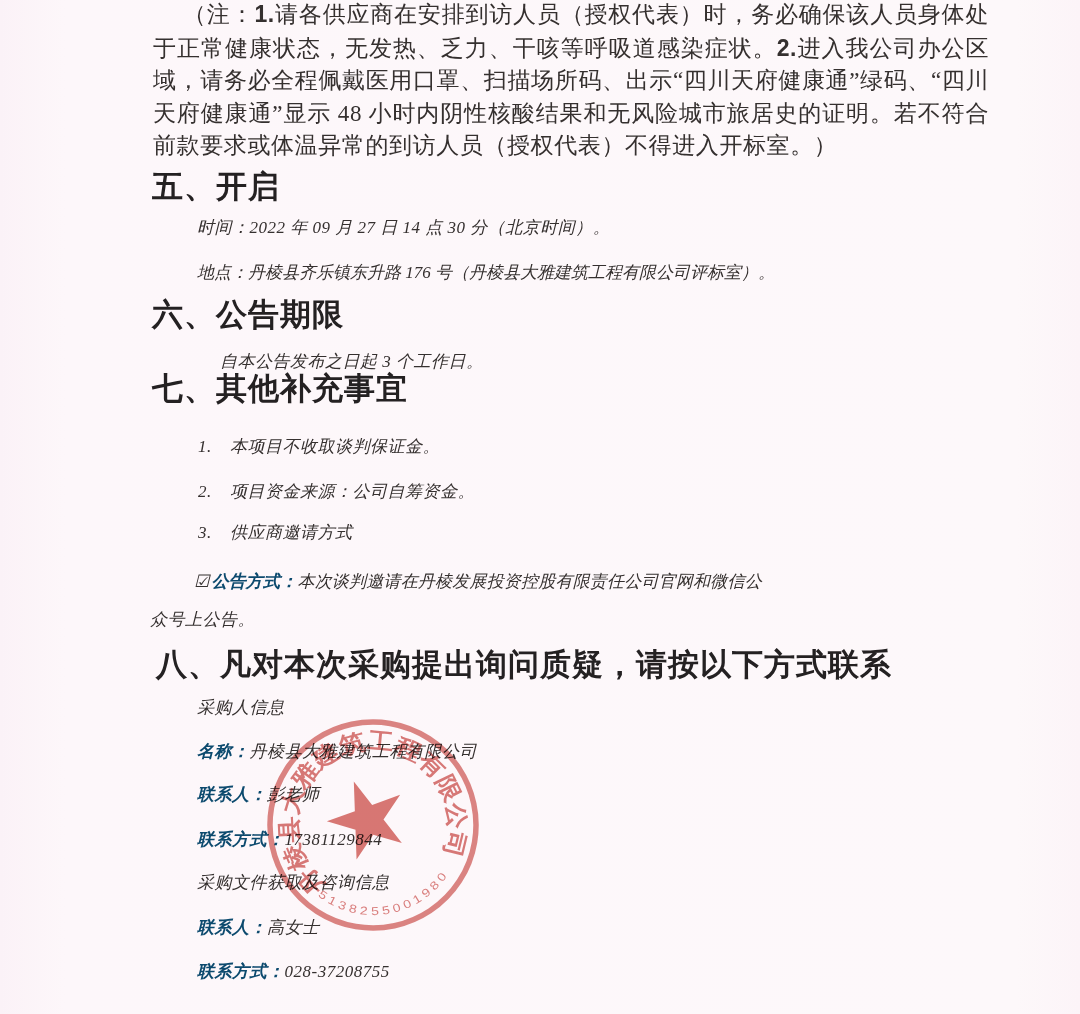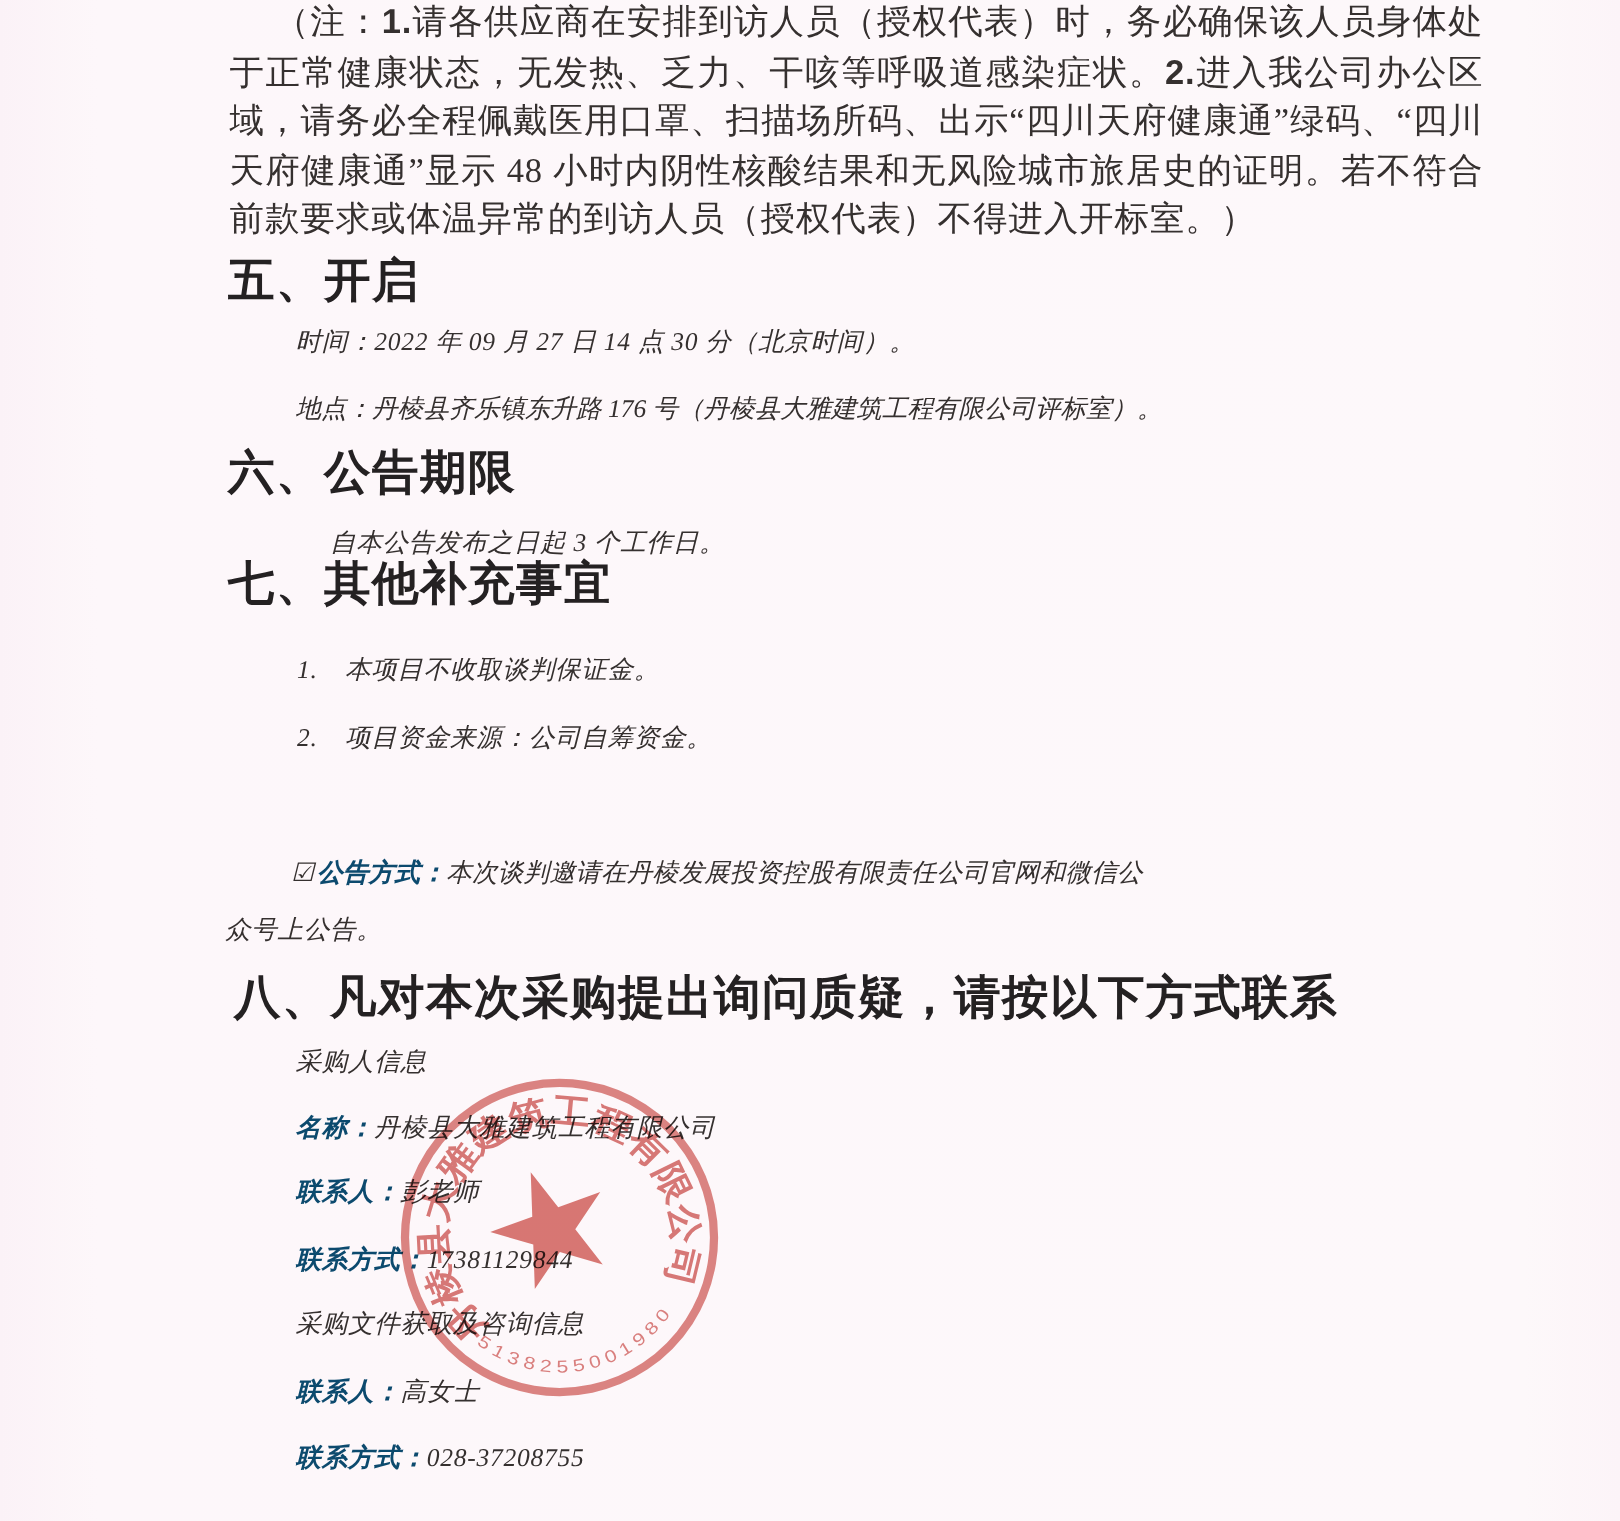--- a/index.html
+++ b/index.html
@@ -40,20 +40,23 @@
   <div class="line" style="left:197px;top:347px;margin-left:23px;">自本公告发布之日起 3 个工作日。</div>
 
   <div class="heading" style="left:152px;top:374px;">七、其他补充事宜</div>
 
   <div class="line" style="left:198px;top:432px;">
     <span class="item-num">1.</span><span>本项目不收取谈判保证金。</span>
   </div>
   <div class="line" style="left:198px;top:477px;">
     <span class="item-num">2.</span><span>项目资金来源：公司自筹资金。</span>
   </div>
+  <div class="line" style="left:198px;top:518px;">
+    <span class="item-num">3.</span><span>供应商邀请方式</span>
+  </div>
 
   <div class="line" style="left:194px;top:567px;letter-spacing:.2px;">
     <span class="checkbox">☑</span><span class="lbl">公告方式：</span><span>本次谈判邀请在丹棱发展投资控股有限责任公司官网和微信公</span>
   </div>
   <div class="line" style="left:150px;top:605px;">众号上公告。</div>
 
   <div class="heading" style="left:156px;top:650px;">八、凡对本次采购提出询问质疑，请按以下方式联系</div>
 
   <div class="line" style="left:197px;top:693px;">采购人信息</div>
 

